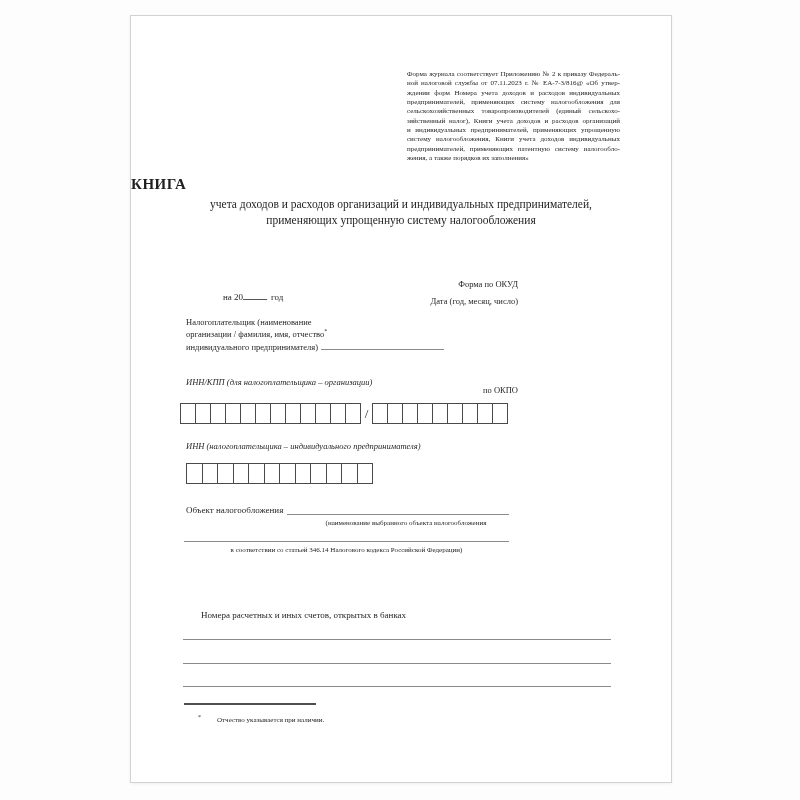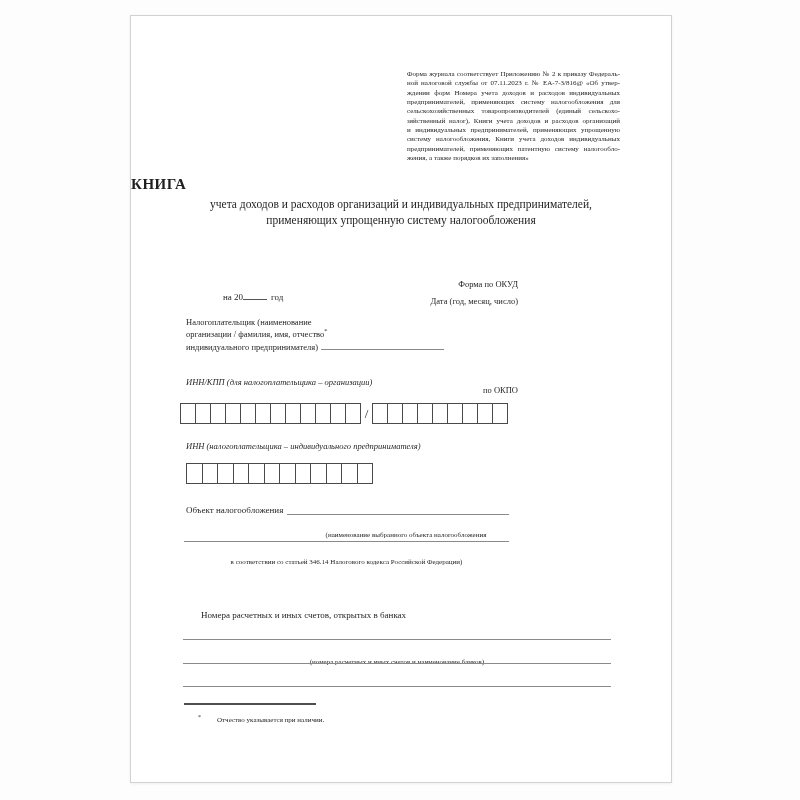--- a/index.html
+++ b/index.html
@@ -55,21 +55,21 @@
   .row-innkpp{left:49px;top:387px;}
   .row-inn{left:55px;top:447px;}
   .cellgroup{display:flex;}
   .cell{width:16px;height:21px;border:1px solid #4a4a4a;margin-right:-1px;background:#fff;}
   .cell:last-child{margin-right:0;}
   .row-inn .cell{width:16.5px;}
   .slash{width:11px;text-align:center;font-size:13px;line-height:21px;}
 
   .object-row{position:absolute;left:55px;top:487px;width:323px;display:flex;align-items:flex-end;font-size:9px;}
   .obj-fill{flex:1;height:12px;border-bottom:1px solid #8a8a8a;margin-left:4px;}
-  .caption{position:absolute;text-align:center;font-size:7px;line-height:8px;margin-top:12px;}
+  .caption{position:absolute;text-align:center;font-size:7px;line-height:8px;}
   .obj-caption1{left:175px;top:503px;width:200px;}
   .obj-line2{position:absolute;left:53px;top:516px;width:325px;height:10px;border-bottom:1px solid #8a8a8a;}
   .obj-caption2{left:53px;top:530px;width:325px;}
 
   .bank-label{position:absolute;left:52px;top:594px;font-size:9px;margin-left:18px;}
   .blank-line{position:absolute;left:52px;width:428px;height:11px;border-bottom:1px solid #8a8a8a;}
   .bank-line1{top:613px;}
   .bank-caption{left:52px;top:630px;width:428px;}
   .bank-line2{top:637px;}
   .bank-line3{top:660px;}
@@ -168,21 +168,20 @@
   <div class="object-row">
     <span>Объект налогообложения</span>
     <span class="obj-fill"></span>
   </div>
   <div class="caption obj-caption1">(наименование выбранного объекта налогообложения</div>
   <div class="obj-line2"></div>
   <div class="caption obj-caption2">в соответствии со статьей 346.14 Налогового кодекса Российской Федерации)</div>
 
   <div class="bank-label">Номера расчетных и иных счетов, открытых в банках</div>
   <div class="blank-line bank-line1"></div>
-  <div class="caption bank-caption">(номера расчетных и иных счетов и наименование банков)</div>
   <div class="blank-line bank-line2"></div>
   <div class="blank-line bank-line3"></div>
 
   <div class="footnote-divider"></div>
   <div class="footnote">
     <sup>*</sup><span>Отчество указывается при наличии.</span>
   </div>
 
 </div>
 

